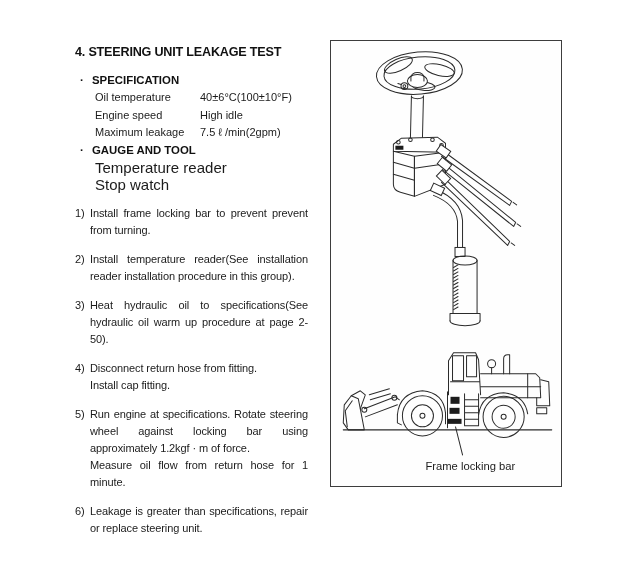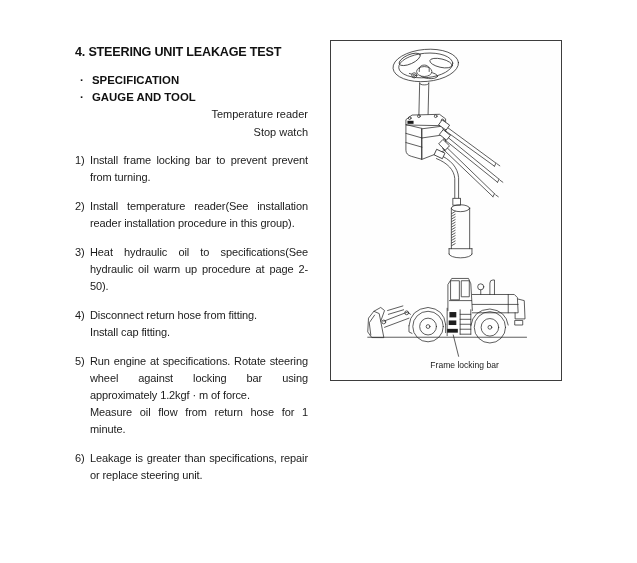--- a/index.html
+++ b/index.html
@@ -12,47 +12,61 @@
     font-size:12.6px;font-weight:bold;letter-spacing:-0.2px;margin:0 0 13px 0;color:#111;
   }
   .bullet-head{
     display:flex;gap:5px;padding-left:5px;font-weight:bold;font-size:11.4px;
     line-height:17px;color:#111;
   }
   .bullet{width:7px;flex:none;}
   .spec-row{display:flex;padding-left:20px;font-size:11px;line-height:17.5px;}
   .spec-label{width:105px;flex:none;}
   .spec-value{flex:1;}
-  .tool-item{padding-left:20px;font-size:11px;line-height:17.5px;text-align:right;}
+  .tool-item{padding-left:20px;font-size:15px;line-height:17.5px;}
   .steps{margin-top:11px;}
   .step{display:flex;margin-bottom:12px;font-size:11px;line-height:17px;}
   .step-num{width:15px;flex:none;}
   .step-text{
     flex:1;margin:0;text-align:justify;white-space:pre-line;letter-spacing:-0.1px;
   }
   .figure{
-    position:absolute;left:330px;top:40px;width:232px;height:341px;
+    position:absolute;left:330px;top:40px;width:232px;height:447px;
     border:1.5px solid #3d3d3d;box-sizing:border-box;background:#fefefe;
   }
   .figure svg{display:block;width:100%;height:100%;}
   svg .ln{fill:none;stroke:#2b2b2b;stroke-width:1;stroke-linecap:round;stroke-linejoin:round;}
   svg .fw{fill:#ffffff;stroke:#2b2b2b;stroke-width:1;}
   svg .dk{fill:#1c1c1c;stroke:none;}
   svg text{font-family:"Liberation Sans", sans-serif;fill:#1b1b1b;}
 </style>
 </head>
 <body>
 
 <div class="left-col">
 
   <h1 class="page-title">4. STEERING UNIT LEAKAGE TEST</h1>
 
   <div class="bullet-head">
     <span class="bullet">·</span>
     <span>SPECIFICATION</span>
+  </div>
+  <div>
+    <div class="spec-row">
+      <span class="spec-label">Oil temperature</span>
+      <span class="spec-value">40±6°C(100±10°F)</span>
+    </div>
+    <div class="spec-row">
+      <span class="spec-label">Engine speed</span>
+      <span class="spec-value">High idle</span>
+    </div>
+    <div class="spec-row">
+      <span class="spec-label">Maximum leakage</span>
+      <span class="spec-value">7.5 ℓ /min(2gpm)</span>
+    </div>
   </div>
 
   <div class="bullet-head">
     <span class="bullet">·</span>
     <span>GAUGE AND TOOL</span>
   </div>
   <div>
     <div class="tool-item">Temperature reader</div>
     <div class="tool-item">Stop watch</div>
   </div>

